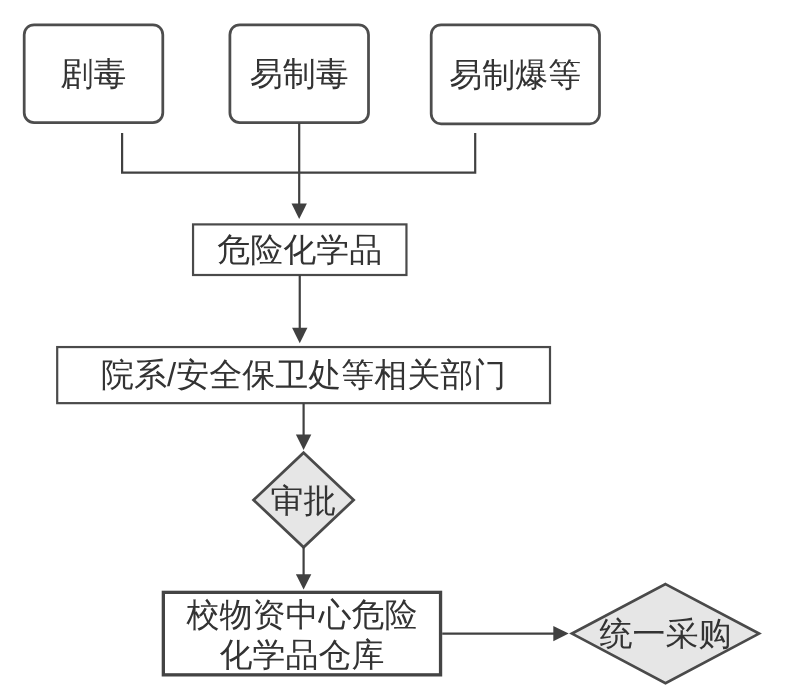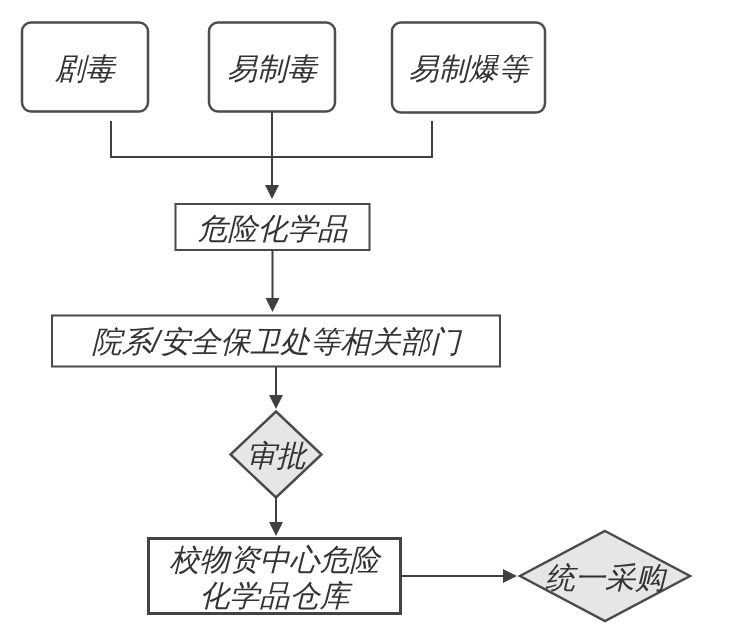--- a/index.html
+++ b/index.html
@@ -6,21 +6,20 @@
     margin: 0;
     padding: 0;
     background: #ffffff;
   }
   .stage {
     position: relative;
     width: 732px;
     height: 635px;
     background: #ffffff;
     overflow: hidden;
-    font-style: italic;
   }
   svg { display: block; }
   .node {
     fill: #ffffff;
     stroke: #4d4d4d;
     stroke-width: 2.5;
   }
   .node-sharp {
     fill: #ffffff;
     stroke: #4a4a4a;

